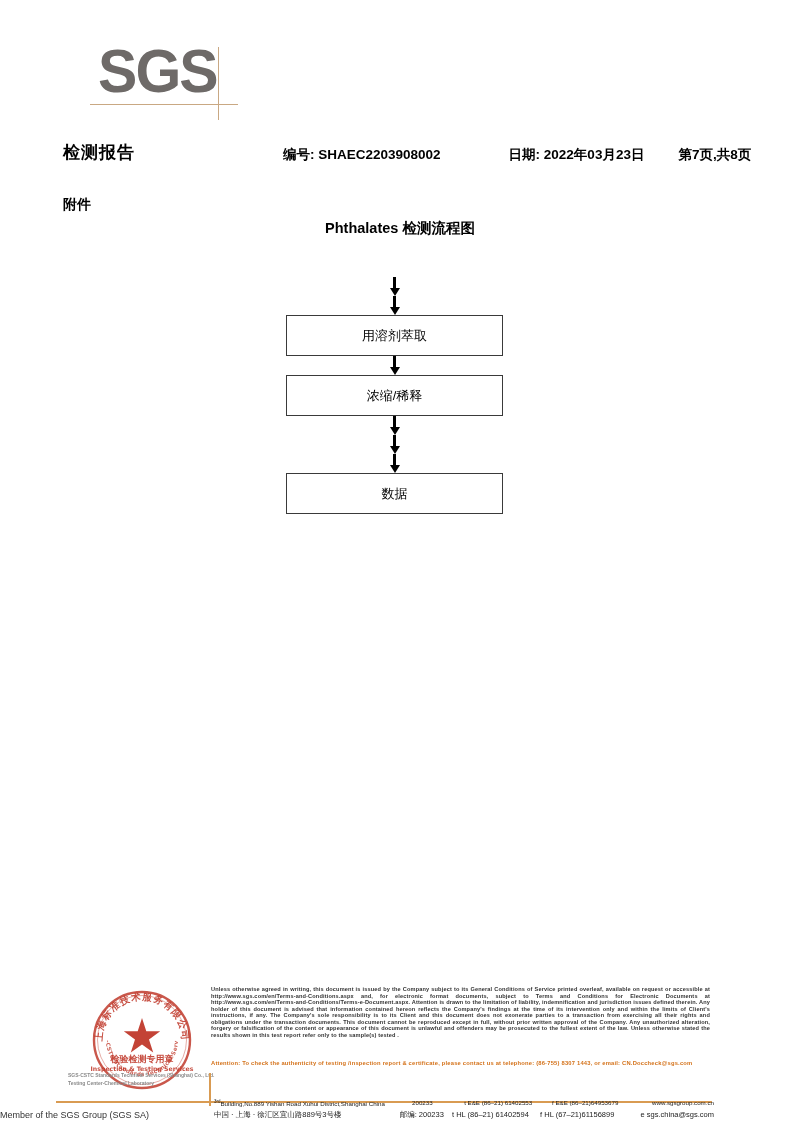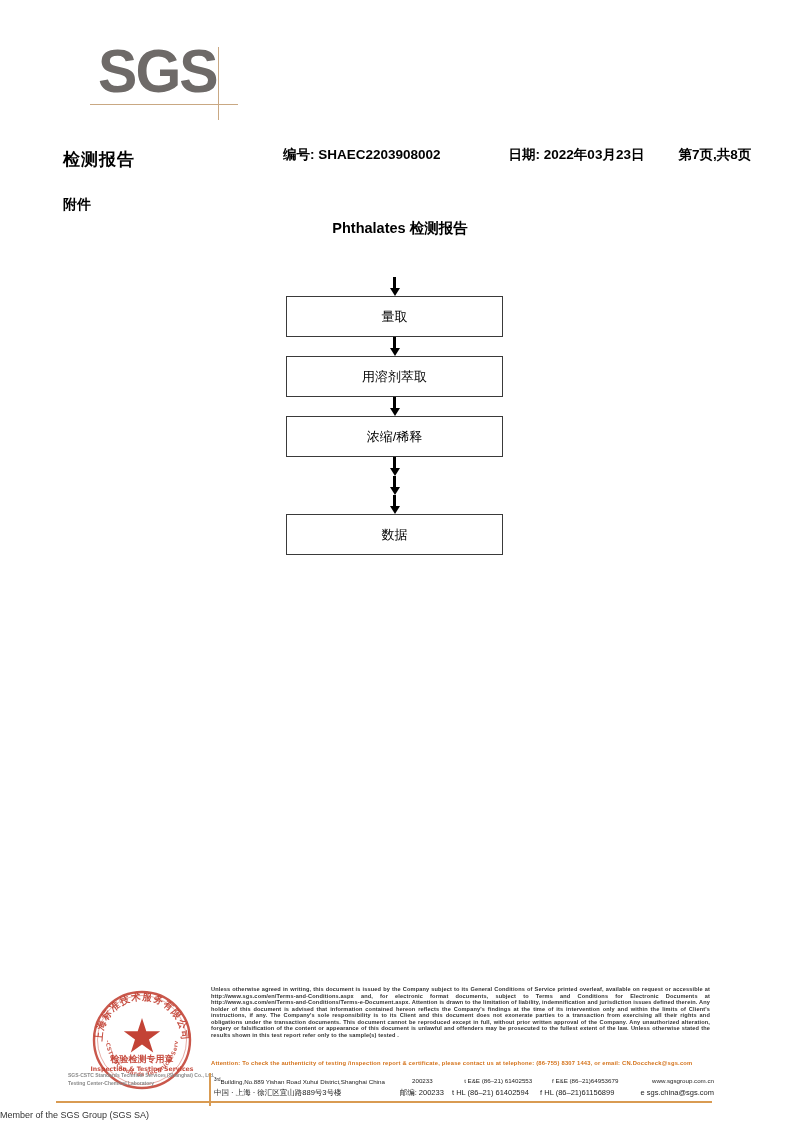--- a/index.html
+++ b/index.html
@@ -52,21 +52,21 @@
     top: 7px;
     width: 1px;
     height: 73px;
     background: #c9a883;
   }
 
   
   #report-title {
     position: absolute;
     left: 63px;
-    top: 148px;
+    top: 141px;
     font-size: 17px;
     font-weight: bold;
     letter-spacing: 1px;
   }
   #attachment-label {
     position: absolute;
     left: 63px;
     top: 196px;
     font-size: 14px;
     font-weight: bold;
@@ -198,21 +198,21 @@
     left: 56px;
     top: 1101px;
     width: 656px;
     height: 1.5px;
     background: #d99b52;
   }
 
   #addr-table {
     position: absolute;
     left: 214px;
-    top: 1075px;
+    top: 1097px;
     width: 500px;
     font-size: 6.2px;
     line-height: 12px;
     color: #222;
   }
   #addr-table .row { display: flex; align-items: center; height: 12px; }
   #addr-table .c-addr { width: 150px; white-space: nowrap; }
   #addr-table .c-zip  { width: 57px; white-space: nowrap; margin-left: 48px; }
   #addr-table .c-t1   { width: 96px; white-space: nowrap; }
   #addr-table .c-t2   { width: 92px; white-space: nowrap; }
@@ -240,32 +240,29 @@
   <div id="logo-text">SGS</div>
 </div>
 
 <div id="report-title">检测报告</div>
 <div id="attachment-label">附件</div>
 
 <div id="header-meta">
   <span class="meta-no">编号: SHAEC2203908002</span><span class="meta-date">日期: 2022年03月23日</span><span class="meta-page">第7页,共8页</span>
 </div>
 
-<div id="flow-title">Phthalates 检测报告</div>
+<div id="flow-title">Phthalates 检测流程图</div>
 
 <div id="flowchart">
 
   <div class="flow-arrow">
     <div class="shaft"></div>
       <div class="head"></div>
   </div>
 
-  <div class="flow-step">
-    <div class="flow-box">量取</div>
-  </div>
   <div class="flow-arrow">
     <div class="shaft"></div>
       <div class="head"></div>
   </div>
 
   <div class="flow-step">
     <div class="flow-box">用溶剂萃取</div>
   </div>
   <div class="flow-arrow">
     <div class="shaft"></div>
@@ -330,18 +327,18 @@
     <div class="c-addr"><span class="sup">3</span><span class="sup">rd</span><span>Building,No.889 Yishan Road Xuhui District,Shanghai China</span></div>
     <div class="c-zip">200233</div>
     <div class="c-t1">t E&amp;E (86–21) 61402553</div>
     <div class="c-t2">f E&amp;E (86–21)64953679</div>
     <div class="c-web">www.sgsgroup.com.cn</div>
   </div>
   <div class="row cn">
     <div class="c-addr">中国 · 上海 · 徐汇区宜山路889号3号楼</div>
     <div class="c-zip">邮编: 200233</div>
     <div class="c-t1">t HL (86–21) 61402594</div>
-    <div class="c-t2">f HL (86–21)61156899</div>
+    <div class="c-t2">f HL (67–21)61156899</div>
     <div class="c-web">e  sgs.china@sgs.com</div>
   </div>
 </div>
 
 <div id="member-line">Member of the SGS Group (SGS SA)</div>
 
 </body></html>

